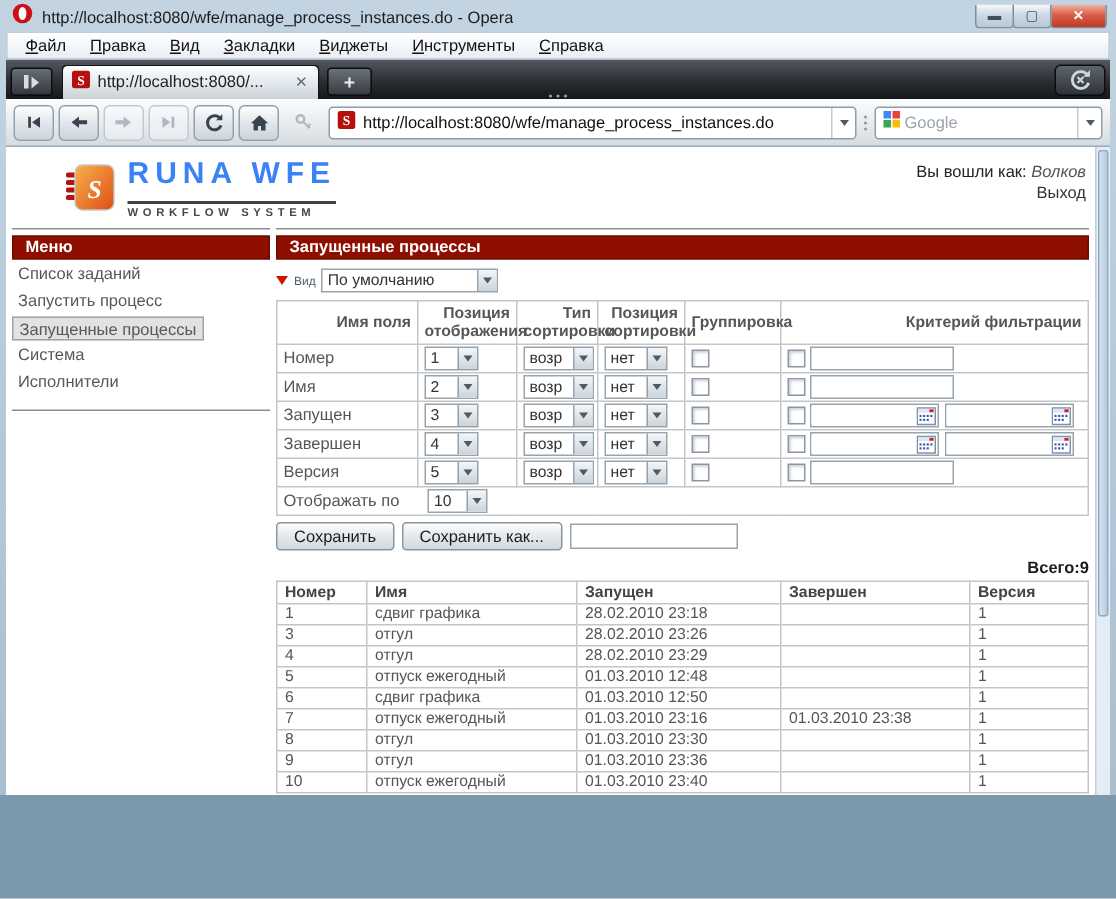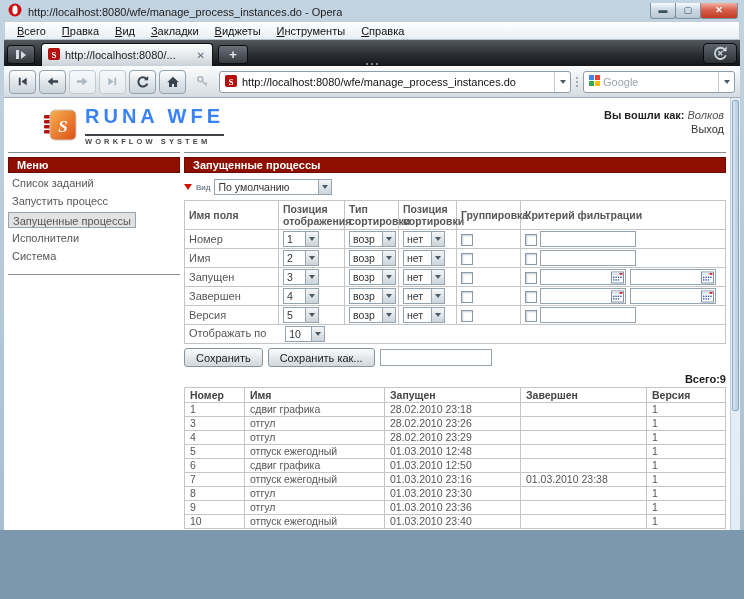--- a/index.html
+++ b/index.html
@@ -58,21 +58,21 @@
   .vscroll{width:10px;background:#e4edf4;border-left:1px solid #c0cfdc;position:relative;}
   .vthumb{position:absolute;left:1px;right:1px;top:2px;height:68%;border:1px solid #8facc4;border-radius:2px;
     background:linear-gradient(90deg,#d8e5f0,#b4cadd);}
   .page-header{display:flex;align-items:flex-start;padding:8px 2px 0 2px;}
   .logo{display:flex;align-items:center;gap:7px;margin-left:34px;}
   .logo-text .logo-t{font-size:20px;font-weight:bold;letter-spacing:4px;color:#3b82f6;line-height:20px;}
   .logo-text .logo-s{font-size:7.5px;font-weight:bold;letter-spacing:3.1px;color:#45494d;border-top:2px solid #3e4347;
     margin-top:8px;padding-top:1px;}
   .login{margin-left:auto;text-align:right;font-size:11px;color:#222;line-height:14px;padding-top:2px;}
   .login .it{font-style:italic;color:#555;}
-  .login .b{font-weight:bold;}
+  .login .b{font-weight:normal;}
   .logout{color:#333;}
   .hr-row{display:flex;gap:4px;margin:6px 0 4px;}
   .hr-row i{border-top:1px solid #8d8d8d;display:block;}
   .hr-left{width:172px;}
   .hr-main{flex:1;}
   .page-body{display:flex;gap:4px;align-items:flex-start;}
   .sidebar{width:172px;}
   .red-head{background:#8e0e00;border:1px solid #6d0b00;color:#fff;font-size:11px;font-weight:bold;padding:1px 8px;}
   .side-item{font-size:11px;color:#585858;padding:2px 4px;margin-top:2px;cursor:default;}
   .side-item.sel{background:#e2e2e2;}
@@ -88,21 +88,21 @@
     display:flex;align-items:center;justify-content:center;}
   .cb{display:inline-block;width:12px;height:12px;border:1px solid #8a98a6;background:#fff;
     box-shadow:inset 1px 1px 2px rgba(90,110,130,.35);vertical-align:middle;flex:none;}
   .tin{height:16px;border:1px solid #96a4b0;background:#fff;font-size:11px;padding:0 2px;outline:none;
     font-family:"Liberation Sans",sans-serif;}
   .dinput{display:inline-flex;align-items:center;border:1px solid #96a4b0;background:#fff;height:16px;}
   .dinput input{border:none;outline:none;flex:1;min-width:0;height:12px;font-size:11px;padding:0 1px;}
   .cal{width:13px;height:13px;flex:none;margin-right:1px;}
   
   .ftab{border-collapse:collapse;width:100%;table-layout:fixed;}
-  .ftab th{border:1px solid #c5c5c5;font-size:10.5px;font-weight:bold;color:#565656;text-align:left;
+  .ftab th{border:1px solid #c5c5c5;font-size:10.5px;font-weight:bold;color:#565656;text-align:right;
     padding:2px 4px;line-height:12px;height:26px;margin-left:25px;}
   .ftab td{border:1px solid #c5c5c5;font-size:11px;color:#565656;padding:1px 4px;height:18px;vertical-align:middle;}
   .fcell{white-space:nowrap;}
   .fcell .cb{margin-right:3px;}
   .fcell .dinput{margin-right:4px;}
   .vlabel{font-size:11px;color:#565656;line-height:13px;}
   .vin{width:118px;height:15px;margin:1px 0;}
   .pscell{white-space:nowrap;}
   .pslabel{font-size:11px;color:#565656;margin-right:19px;text-align:center;}
   
@@ -150,21 +150,21 @@
     </span>
     <span class="title-text">http://localhost:8080/wfe/manage_process_instances.do - Opera</span>
     <div class="win-controls">
       <div class="win-btn">▬</div>
       <div class="win-btn">▢</div>
       <div class="win-btn close">✕</div>
     </div>
   </div>
 
   <div class="menubar">
-      <span class="menu-item">Всего</span>
+      <span class="menu-item">Файл</span>
       <span class="menu-item">Правка</span>
       <span class="menu-item">Вид</span>
       <span class="menu-item">Закладки</span>
       <span class="menu-item">Виджеты</span>
       <span class="menu-item">Инструменты</span>
       <span class="menu-item">Справка</span>
     </div>
 
   <div class="tabbar">
     <div class="panel-toggle">
@@ -300,21 +300,21 @@
 
       <div class="hr-row">
           <i class="hr-left"></i>
           <i class="hr-main"></i>
         </div>
 
       <div class="page-body">
 
         <div class="sidebar">
           <div class="red-head">Меню</div>
-          <div><div class="side-item">Список заданий</div><div class="side-item">Запустить процесс</div><div class="side-item sel">Запущенные процессы</div><div class="side-item">Исполнители</div><div class="side-item">Система</div></div>
+          <div><div class="side-item">Список заданий</div><div class="side-item">Запустить процесс</div><div class="side-item sel">Запущенные процессы</div><div class="side-item">Система</div><div class="side-item">Исполнители</div></div>
           <div class="side-hr"></div>
         </div>
 
         <div class="main">
           <div class="red-head">Запущенные процессы</div>
 
           <div class="view-row">
             <span class="red-tri"></span>
             <span class="view-label">Вид</span>
             <span class="sel" style="width:118px">

